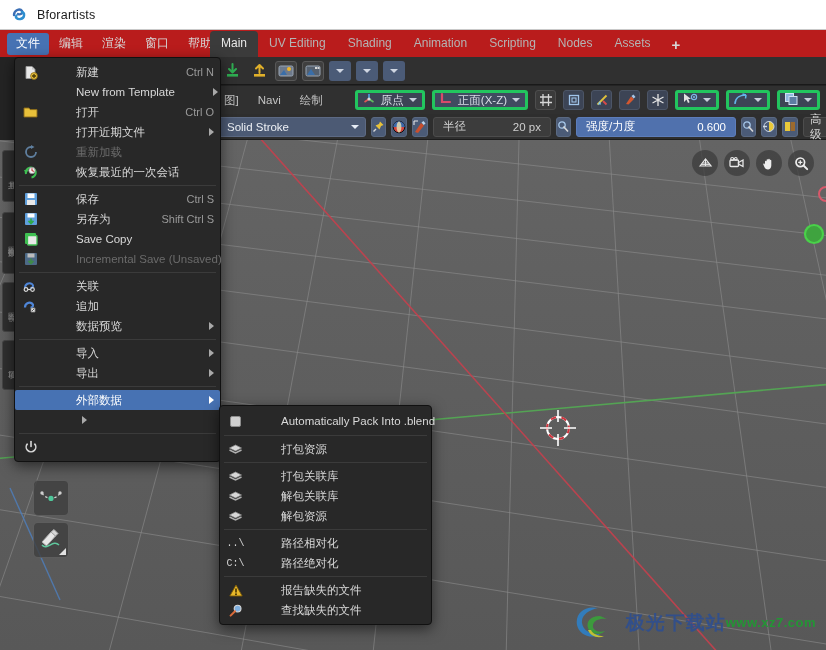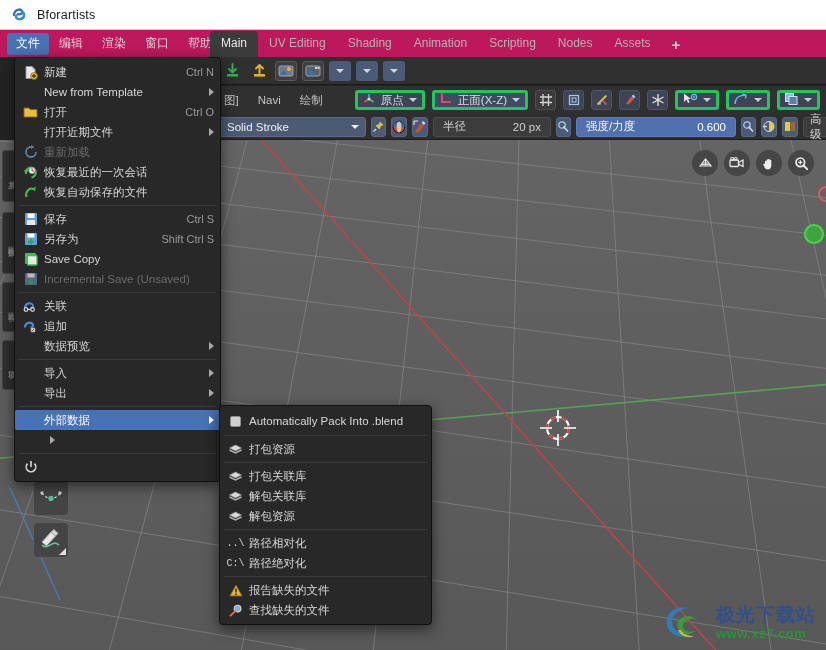--- a/index.html
+++ b/index.html
@@ -24,21 +24,21 @@
     border-bottom: 1px solid #c9c9c9;
   }
   .titlebar .tlogo { width: 17px; height: 17px; position: relative; }
   .title-text {
     color: #1a1a1a; font-size: 12.5px; letter-spacing: .2px;
   }
 
   
   .menubar {
     position: absolute; left: 0; top: 30px; width: 826px; height: 27px;
-    background: #be185d;
+    background: #b91c1c;
     display: flex; 
   }
   .menubar-left { display: flex; align-items: center; padding-left: 7px; gap: 1px; }
   .mb-item {
     font-size: 12px; color: #d6d6d6; padding: 3px 9px 4px 9px;
     border-radius: 3px; white-space: nowrap; line-height: 15px;
   }
   .mb-item.active { background: #4772b3; color: #ffffff; }
 
   
@@ -178,35 +178,35 @@
     display: flex; align-items: center; justify-content: center;
     margin-bottom: 6px; position: relative;
   }
 
   
   .watermark {
     position: absolute; right: 10px; bottom: 8px;
     display: flex; align-items: center; gap: 6px;
     opacity: .92;
   }
-  .wm-text { display: flex; flex-direction: column; line-height: 1; }
+  .wm-text { display: flex; line-height: 1; }
   .wm-cn { font-size: 19px; font-weight: bold; color: #2f4f8f; letter-spacing: 1px;}
   .wm-url { font-size: 13px; color: #1f9b32; font-weight: bold; letter-spacing: .5px; margin-top: 3px;}
 
   
   .menu-panel {
     position: absolute; left: 14px; top: 57px; width: 207px;
     background: #282828; border: 1px solid #111; border-radius: 4px;
     padding: 4px 0 4px 0;
     box-shadow: 0 4px 14px rgba(0,0,0,.55);
     z-index: 40;
   }
   .mrow {
     display: flex; align-items: center; height: 20px;
-    padding: 0 6px 0 5px; position: relative;
+    padding: 0 6px 0 5px; position: relative; gap: 32px;
   }
   .mrow .micon {
     width: 21px; min-width: 21px; height: 16px;
     display: flex; align-items: center; justify-content: center;
     margin-right: 3px;
   }
   .mrow .mlabel {
     font-size: 11.5px; color: #d8d8d8; white-space: nowrap; flex: 1 1 auto;
   }
   .mrow.disabled .mlabel { color: #6b6b6b; }
@@ -641,29 +641,20 @@
         <svg width="15" height="14" viewBox="0 0 15 14">
           <path d="M3 9 A5 5 0 1 1 8.5 12.5" fill="none" stroke="#3fbf52" stroke-width="2"></path>
           <path d="M1 5 L5.5 5 L3 9 Z" fill="#3fbf52"></path>
           <circle cx="9" cy="5.5" r="3.2" fill="#f0f0f0" stroke="#8a8a8a" stroke-width=".8"></circle>
           <path d="M9 3.2 L9 5.5 L10.8 6.4" stroke="#c03a3a" stroke-width="1.1" fill="none"></path>
         </svg>
       </span>
       <span class="mlabel">恢复最近的一次会话</span>
     </div>
 
-    <div class="mrow">
-      <span class="micon">
-        <svg width="15" height="14" viewBox="0 0 15 14">
-          <path d="M3.5 12 C2 7, 6 2, 11 4" fill="none" stroke="#3fbf52" stroke-width="2.2"></path>
-          <path d="M12.8 2 L12 6.2 L8.6 3.6 Z" fill="#3fbf52"></path>
-        </svg>
-      </span>
-      <span class="mlabel">恢复自动保存的文件</span>
-    </div>
 
     <div class="msep"></div>
 
     <div class="mrow">
       <span class="micon">
         <svg width="14" height="14" viewBox="0 0 14 14">
           <rect x="1" y="1" width="12" height="12" rx="1" fill="#5f9fdc"></rect>
           <rect x="3.5" y="1.5" width="7" height="4.5" fill="#ffffff"></rect>
           <rect x="3" y="8" width="8" height="5" fill="#e8e8e8"></rect>
         </svg>

